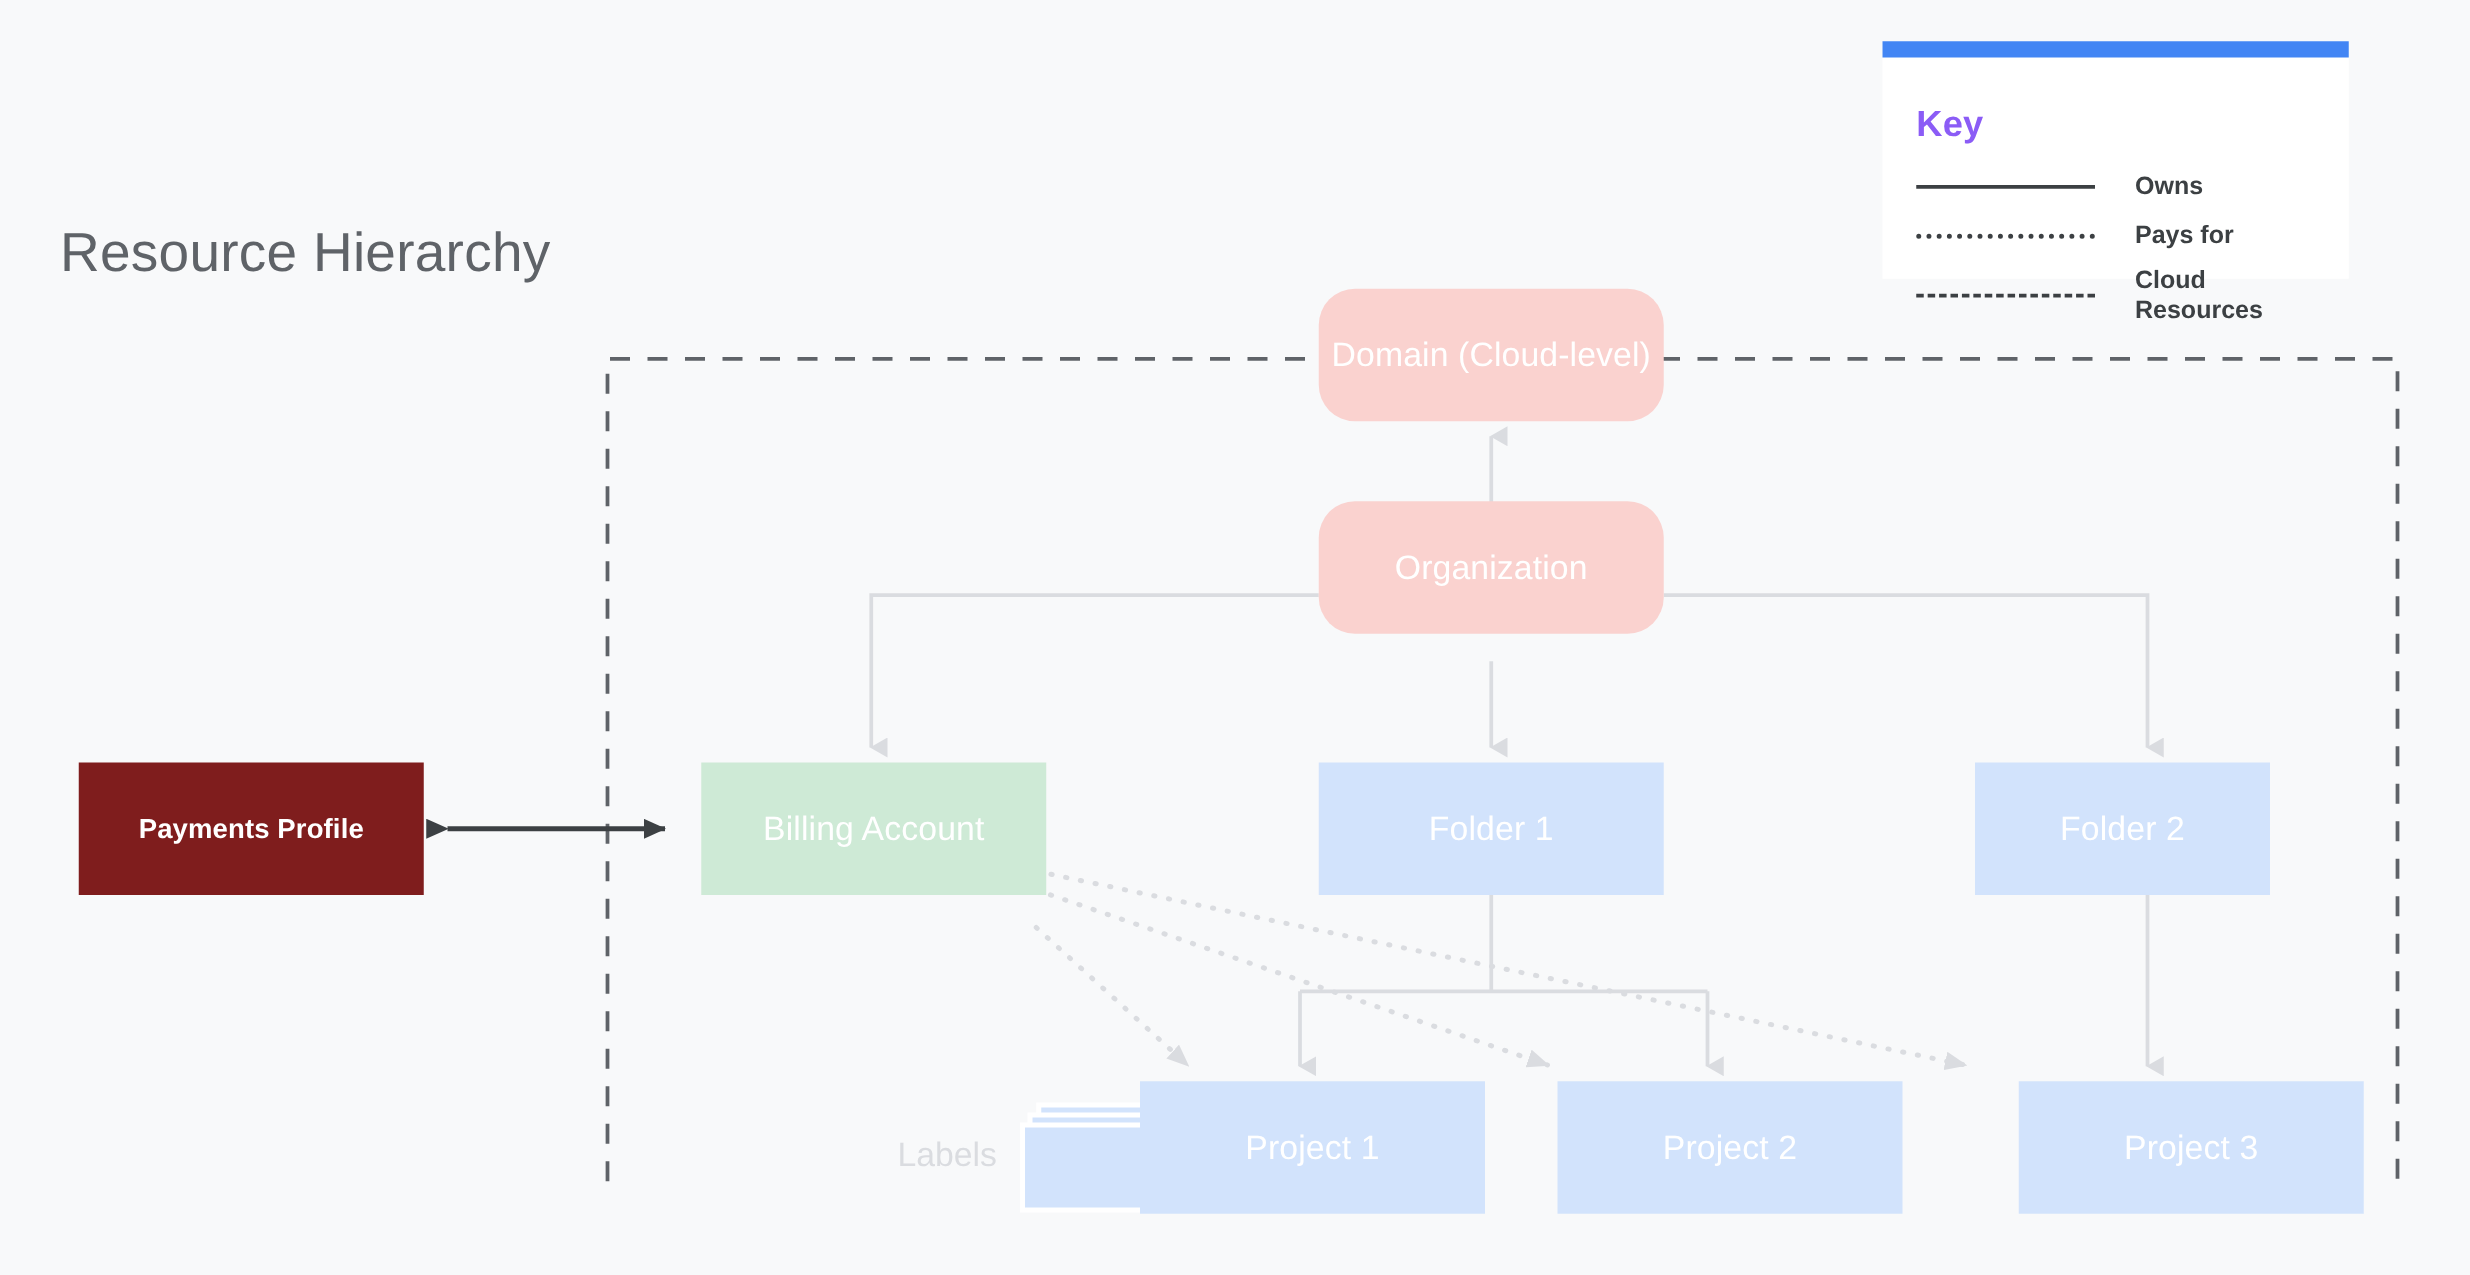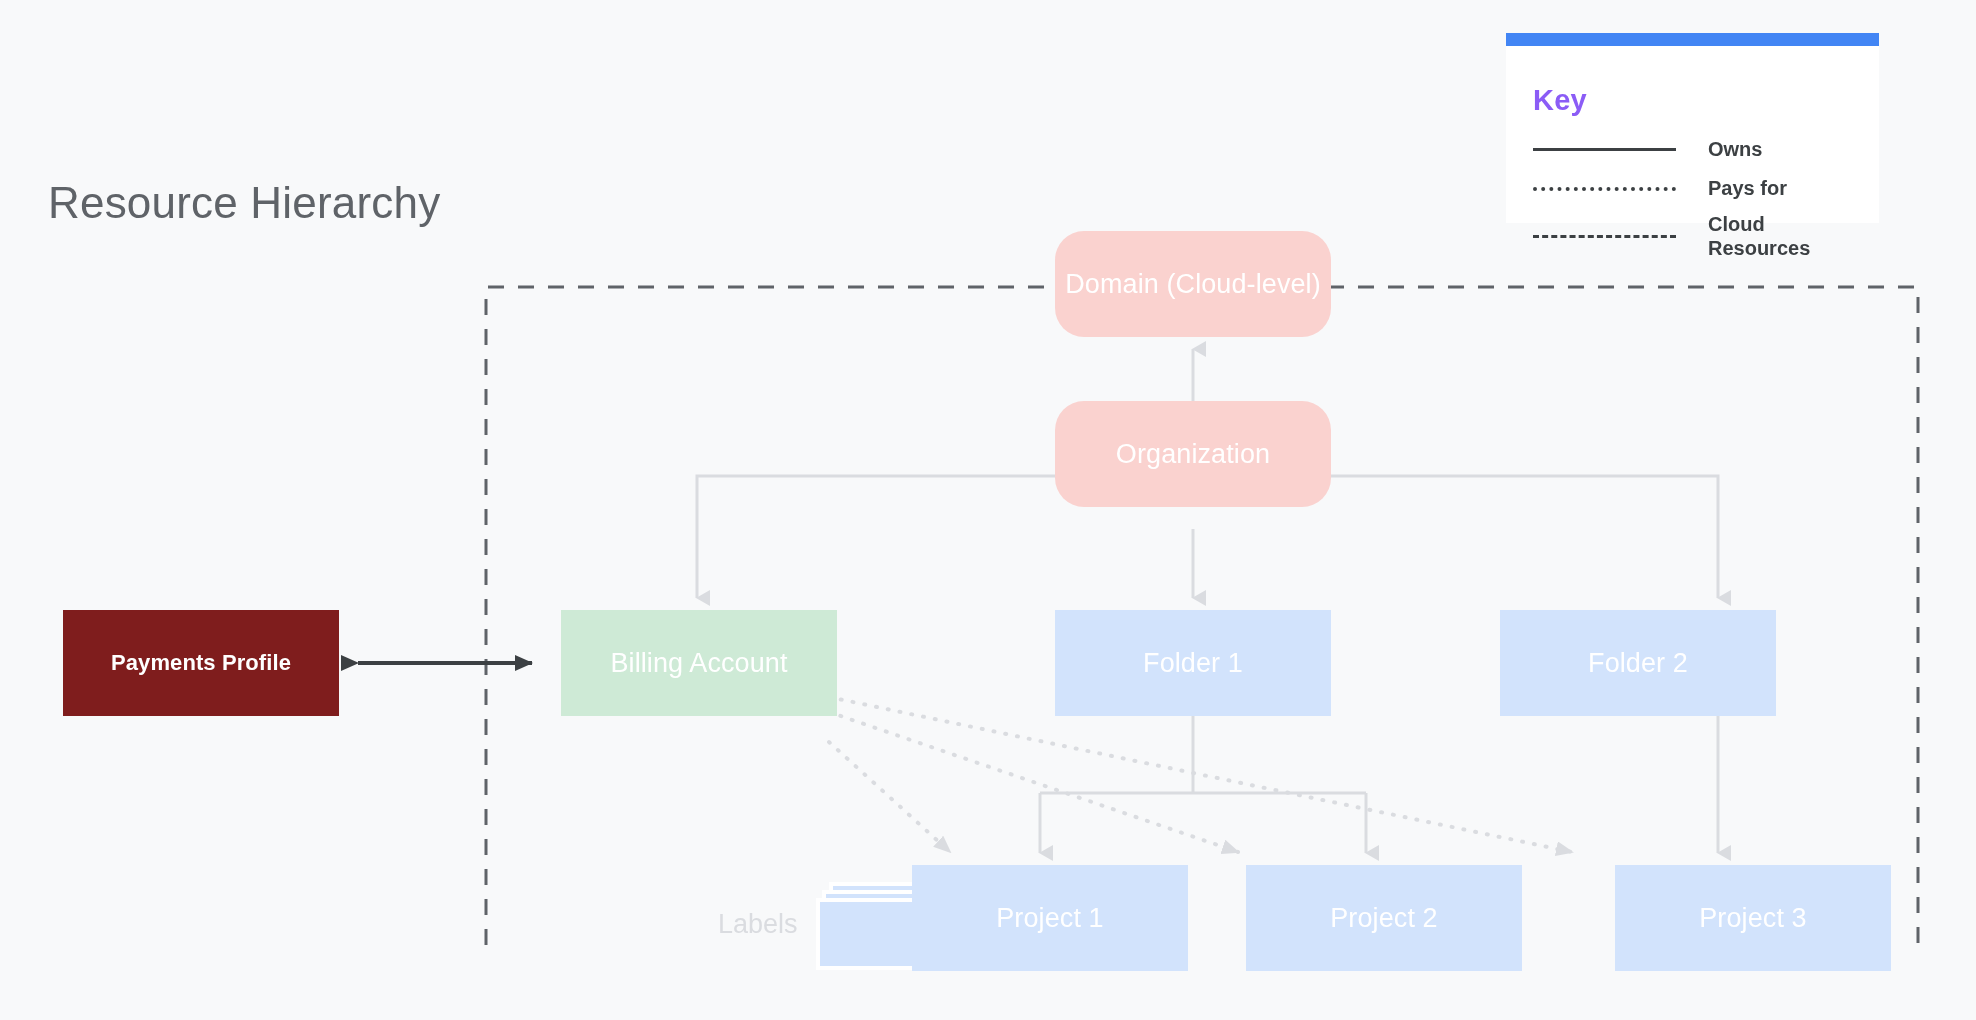--- a/index.html
+++ b/index.html
@@ -211,21 +211,21 @@
   <div class="node payments" style="left:63px; top:610px; width:276px; height:106px;">Payments Profile</div>
 
   <div class="node pink" style="left:1055px; top:231px; width:276px; height:106px;">Domain (Cloud-level)</div>
 
   <div class="node pink" style="left:1055px; top:401px; width:276px; height:106px;">Organization</div>
 
   <div class="node green" style="left:561px; top:610px; width:276px; height:106px;">Billing Account</div>
 
   <div class="node blue" style="left:1055px; top:610px; width:276px; height:106px;">Folder 1</div>
 
-  <div class="node blue" style="left:1500px; top:610px; width:276px; height:106px;">Folder 2</div>
+  <div class="node blue" style="left:1580px; top:610px; width:236px; height:106px;">Folder 2</div>
 
   <div class="node blue" style="left:912px; top:865px; width:276px; height:106px;">Project 1</div>
 
   <div class="node blue" style="left:1246px; top:865px; width:276px; height:106px;">Project 2</div>
 
   <div class="node blue" style="left:1580px; top:865px; width:276px; height:106px;margin-left:35px;">Project 3</div>
 
   <div class="labels-text" style="left:718px; top:909px;">Labels</div>
 
   <div class="key-card">

